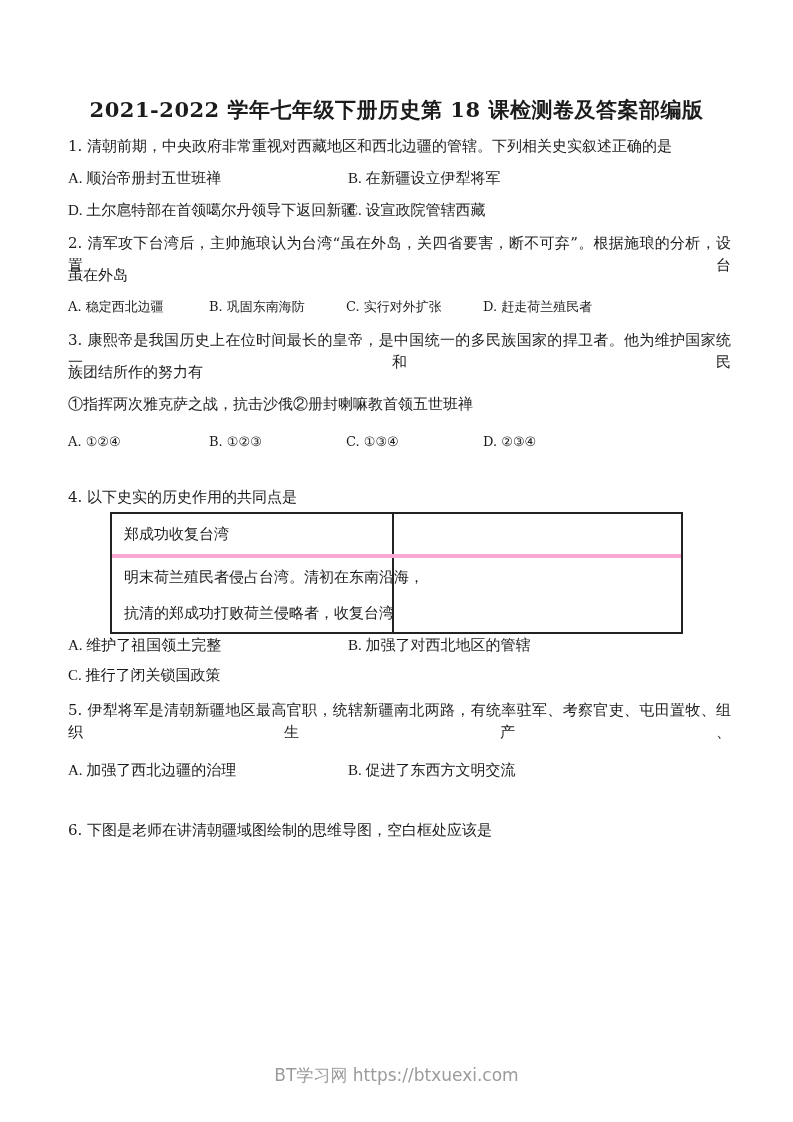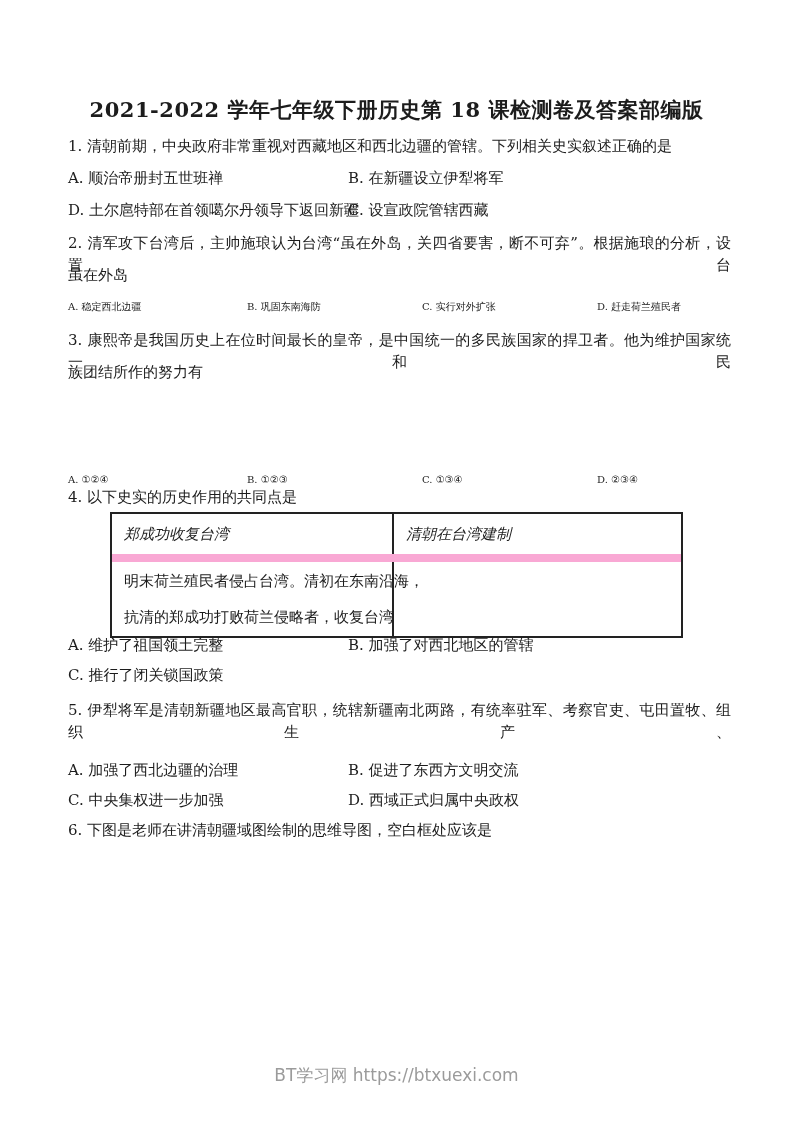--- a/index.html
+++ b/index.html
@@ -32,37 +32,37 @@
     line-height:22px;
     text-align:justify;
     text-align-last:justify;
   }
   .row2{
     position:absolute;left:68px;right:48px;
     display:grid;
     grid-template-columns:280px 1fr;
     font-size:15px;line-height:22px;
     white-space:nowrap;
+    font-family:Liberation Serif, serif;
   }
   .row4{
     position:absolute;left:68px;right:62px;
     display:grid;
     grid-template-columns:141px 137px 137px 1fr;
-    font-size:10px;line-height:22px;
+    font-size:13px;line-height:22px;
     white-space:nowrap;
-    gap:38px;
   }
   .extable{
     position:absolute;top:512px;left:110px;width:573px;
     border:2px solid #222;
     box-sizing:border-box;
     font-size:15px;
   }
   .trow{display:grid;grid-template-columns:282px 1fr;}
-  .trow.head{height:40px;border-bottom:8px solid #f9a8d4;font-style:italic;}
+  .trow.head{height:40px;border-bottom:4px solid #f9a8d4;}
   .tcell{padding:0 12px;display:flex;flex-direction:column;justify-content:center;box-sizing:border-box;}
   .tcell.first{border-right:2px solid #222;}
   .trow.body .tcell{height:74px;justify-content:center;}
   .trow.body .tcell div{line-height:36px;white-space:nowrap;}
   .footer{
     position:absolute;top:1064px;left:0;right:0;
     text-align:center;
     font-family:"DejaVu Sans","Liberation Sans",sans-serif;
     font-size:17px;
     color:#9b9b9b;
@@ -89,33 +89,33 @@
   <div class="line" style="top:264px">虽在外岛</div>
   <div class="row4" style="top:296px">
     <span>A. 稳定西北边疆</span>
     <span>B. 巩固东南海防</span>
     <span>C. 实行对外扩张</span>
     <span>D. 赶走荷兰殖民者</span>
   </div>
 
   <div class="wrapline" style="top:329px">3. 康熙帝是我国历史上在位时间最长的皇帝，是中国统一的多民族国家的捍卫者。他为维护国家统一和民</div>
   <div class="line" style="top:361px">族团结所作的努力有</div>
-  <div class="row4" style="top:469px">
+  <div class="line" style="top:393px">①指挥两次雅克萨之战，抗击沙俄②册封喇嘛教首领五世班禅</div>
+  <div class="row4" style="top:431px">
     <span>A. ①②④</span>
     <span>B. ①②③</span>
     <span>C. ①③④</span>
     <span>D. ②③④</span>
   </div>
 
   <div class="line" style="top:486px">4. 以下史实的历史作用的共同点是</div>
 
   <div class="extable">
     <div class="trow head">
       <div class="tcell first">郑成功收复台湾</div>
-      <div class="tcell">清朝在台湾建制</div>
     </div>
     <div class="trow body">
       <div class="tcell first">
         <div>明末荷兰殖民者侵占台湾。清初在东南沿海，</div>
         <div>抗清的郑成功打败荷兰侵略者，收复台湾</div>
       </div>
     </div>
   </div>
 
   <div class="row2" style="top:634px">
@@ -124,22 +124,18 @@
   </div>
   <div class="row2" style="top:664px">
     <span>C. 推行了闭关锁国政策</span>
   </div>
 
   <div class="wrapline" style="top:699px">5. 伊犁将军是清朝新疆地区最高官职，统辖新疆南北两路，有统率驻军、考察官吏、屯田置牧、组织生产、</div>
   <div class="row2" style="top:759px">
     <span>A. 加强了西北边疆的治理</span>
     <span>B. 促进了东西方文明交流</span>
   </div>
-  <div class="row2" style="top:789px">
-    <span>C. 中央集权进一步加强</span>
-    <span>D. 西域正式归属中央政权</span>
-  </div>
 
   <div class="line" style="top:819px">6. 下图是老师在讲清朝疆域图绘制的思维导图，空白框处应该是</div>
 
   <div class="footer">BT学习网 https://btxuexi.com</div>
 
 </div>
 
 </body></html>

